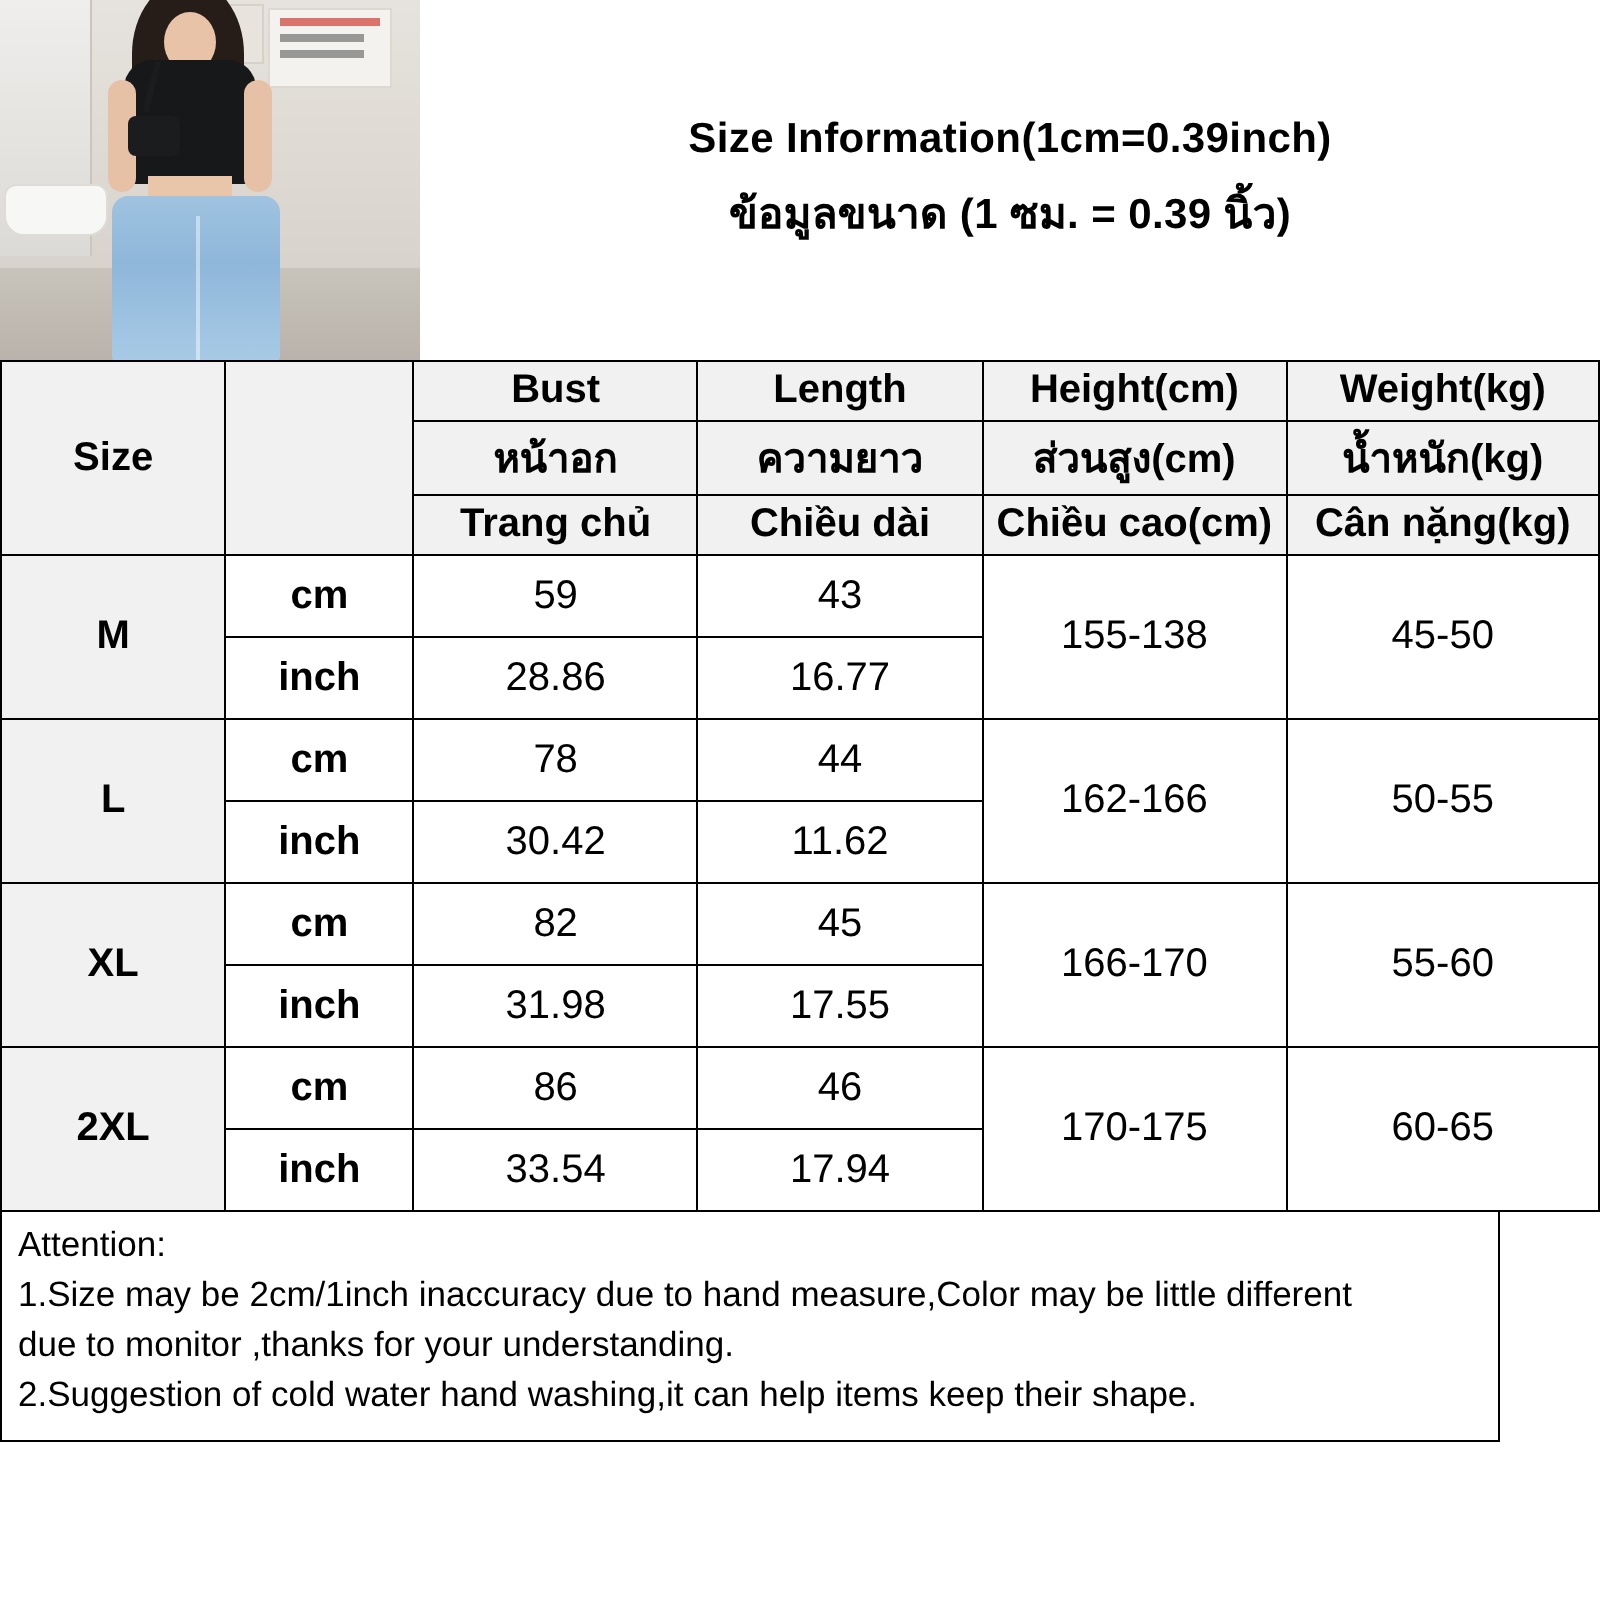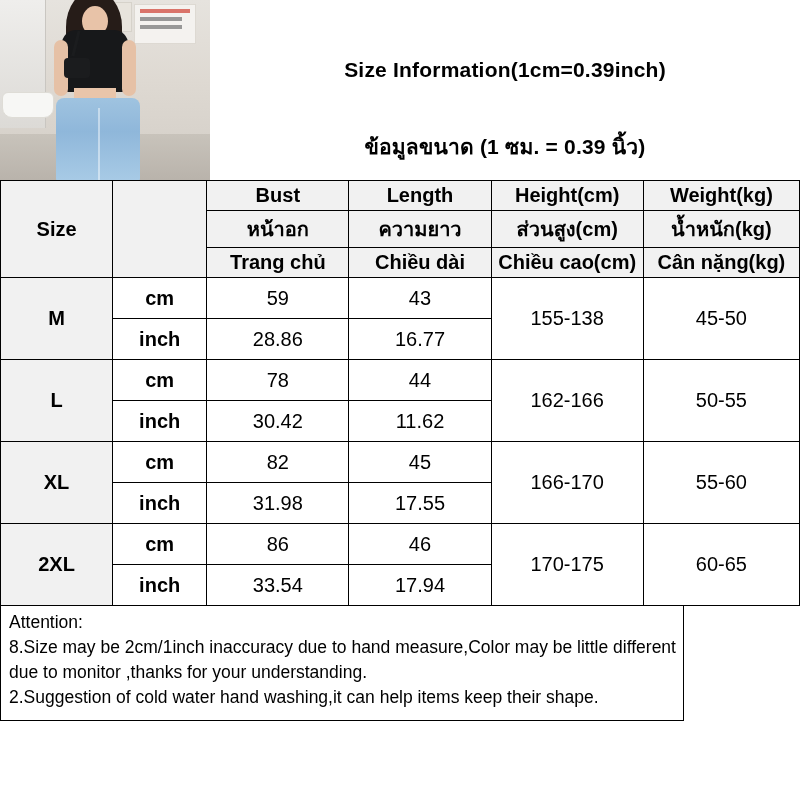--- a/index.html
+++ b/index.html
@@ -111,21 +111,20 @@
     align-items: center;
     justify-content: center;
     gap: 8px;
     padding: 0 10px;
   }
   .header-titles div {
     font-weight: bold;
     font-size: 21px;
     text-align: center;
     letter-spacing: .2px;
-    margin-top: 40px;
   }
 
   
   table.size {
     width: 800px;
     border-collapse: collapse;
     table-layout: fixed;
   }
   table.size td, table.size th {
     border: 1px solid #000;
@@ -155,21 +154,21 @@
     margin-left: 24px;
   }
   .unit-cell { font-weight: bold; font-size: 17px; }
   .num { font-size: 18px; }
   .row-h { height: 41px; }
 
   
   .attention {
     border: 1px solid #000;
     border-top: none;
-    width: 684px;
+    width: 750px;
     padding: 4px 8px 10px 8px;
     font-size: 17.5px;
     line-height: 25px;
   }
   .attention .line { white-space: nowrap; }
   .spacer { height: 60px; background: #fff; }
 </style>
 </head>
 <body>
 
@@ -287,19 +286,19 @@
       <tr class="row-h">
         <td class="unit-cell">inch</td>
         <td class="num">33.54</td>
         <td class="num">17.94</td>
       </tr>
     </tbody>
   </table>
 
   <div class="attention">
     <div class="line">Attention:</div>
-    <div class="line">8.Size may be 2cm/1inch inaccuracy due to hand measure,Color may be little different</div>
+    <div class="line">1.Size may be 2cm/1inch inaccuracy due to hand measure,Color may be little different</div>
     <div class="line">due to monitor ,thanks for your understanding.</div>
     <div class="line">2.Suggestion of cold water hand washing,it can help items keep their shape.</div>
   </div>
 
   <div class="spacer"></div>
 </div>
 
 </body></html>

